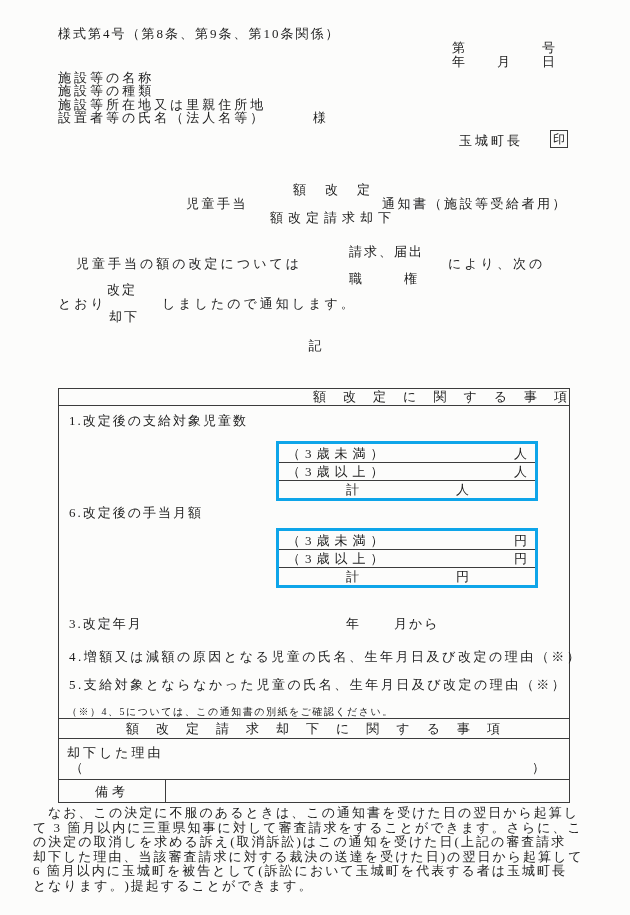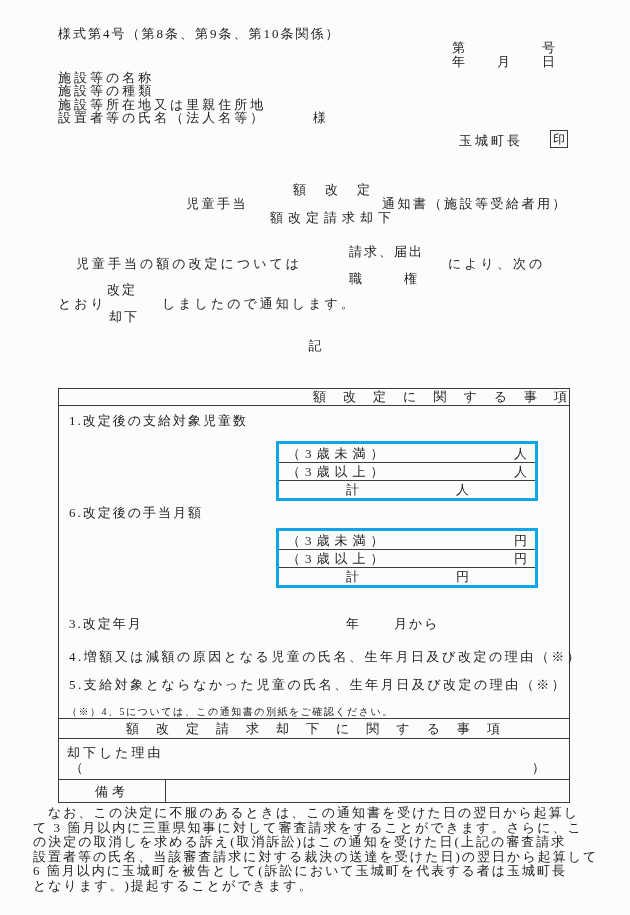--- a/index.html
+++ b/index.html
@@ -179,18 +179,18 @@
       </div>
       <div class="remarks-value"></div>
     </div>
 
   </div>
 
   <div class="footer">
     <div>　なお、この決定に不服のあるときは、この通知書を受けた日の翌日から起算し</div>
     <div>て 3 箇月以内に三重県知事に対して審査請求をすることができます。さらに、こ</div>
     <div>の決定の取消しを求める訴え(取消訴訟)はこの通知を受けた日(上記の審査請求</div>
-    <div>設置者等の氏名、当該審査請求に対する裁決の送達を受けた日)の翌日から起算して</div>
+    <div>却下した理由、当該審査請求に対する裁決の送達を受けた日)の翌日から起算して</div>
     <div>6 箇月以内に玉城町を被告として(訴訟において玉城町を代表する者は玉城町長</div>
     <div>となります。)提起することができます。</div>
   </div>
 
 </div>
 
 </body></html>

